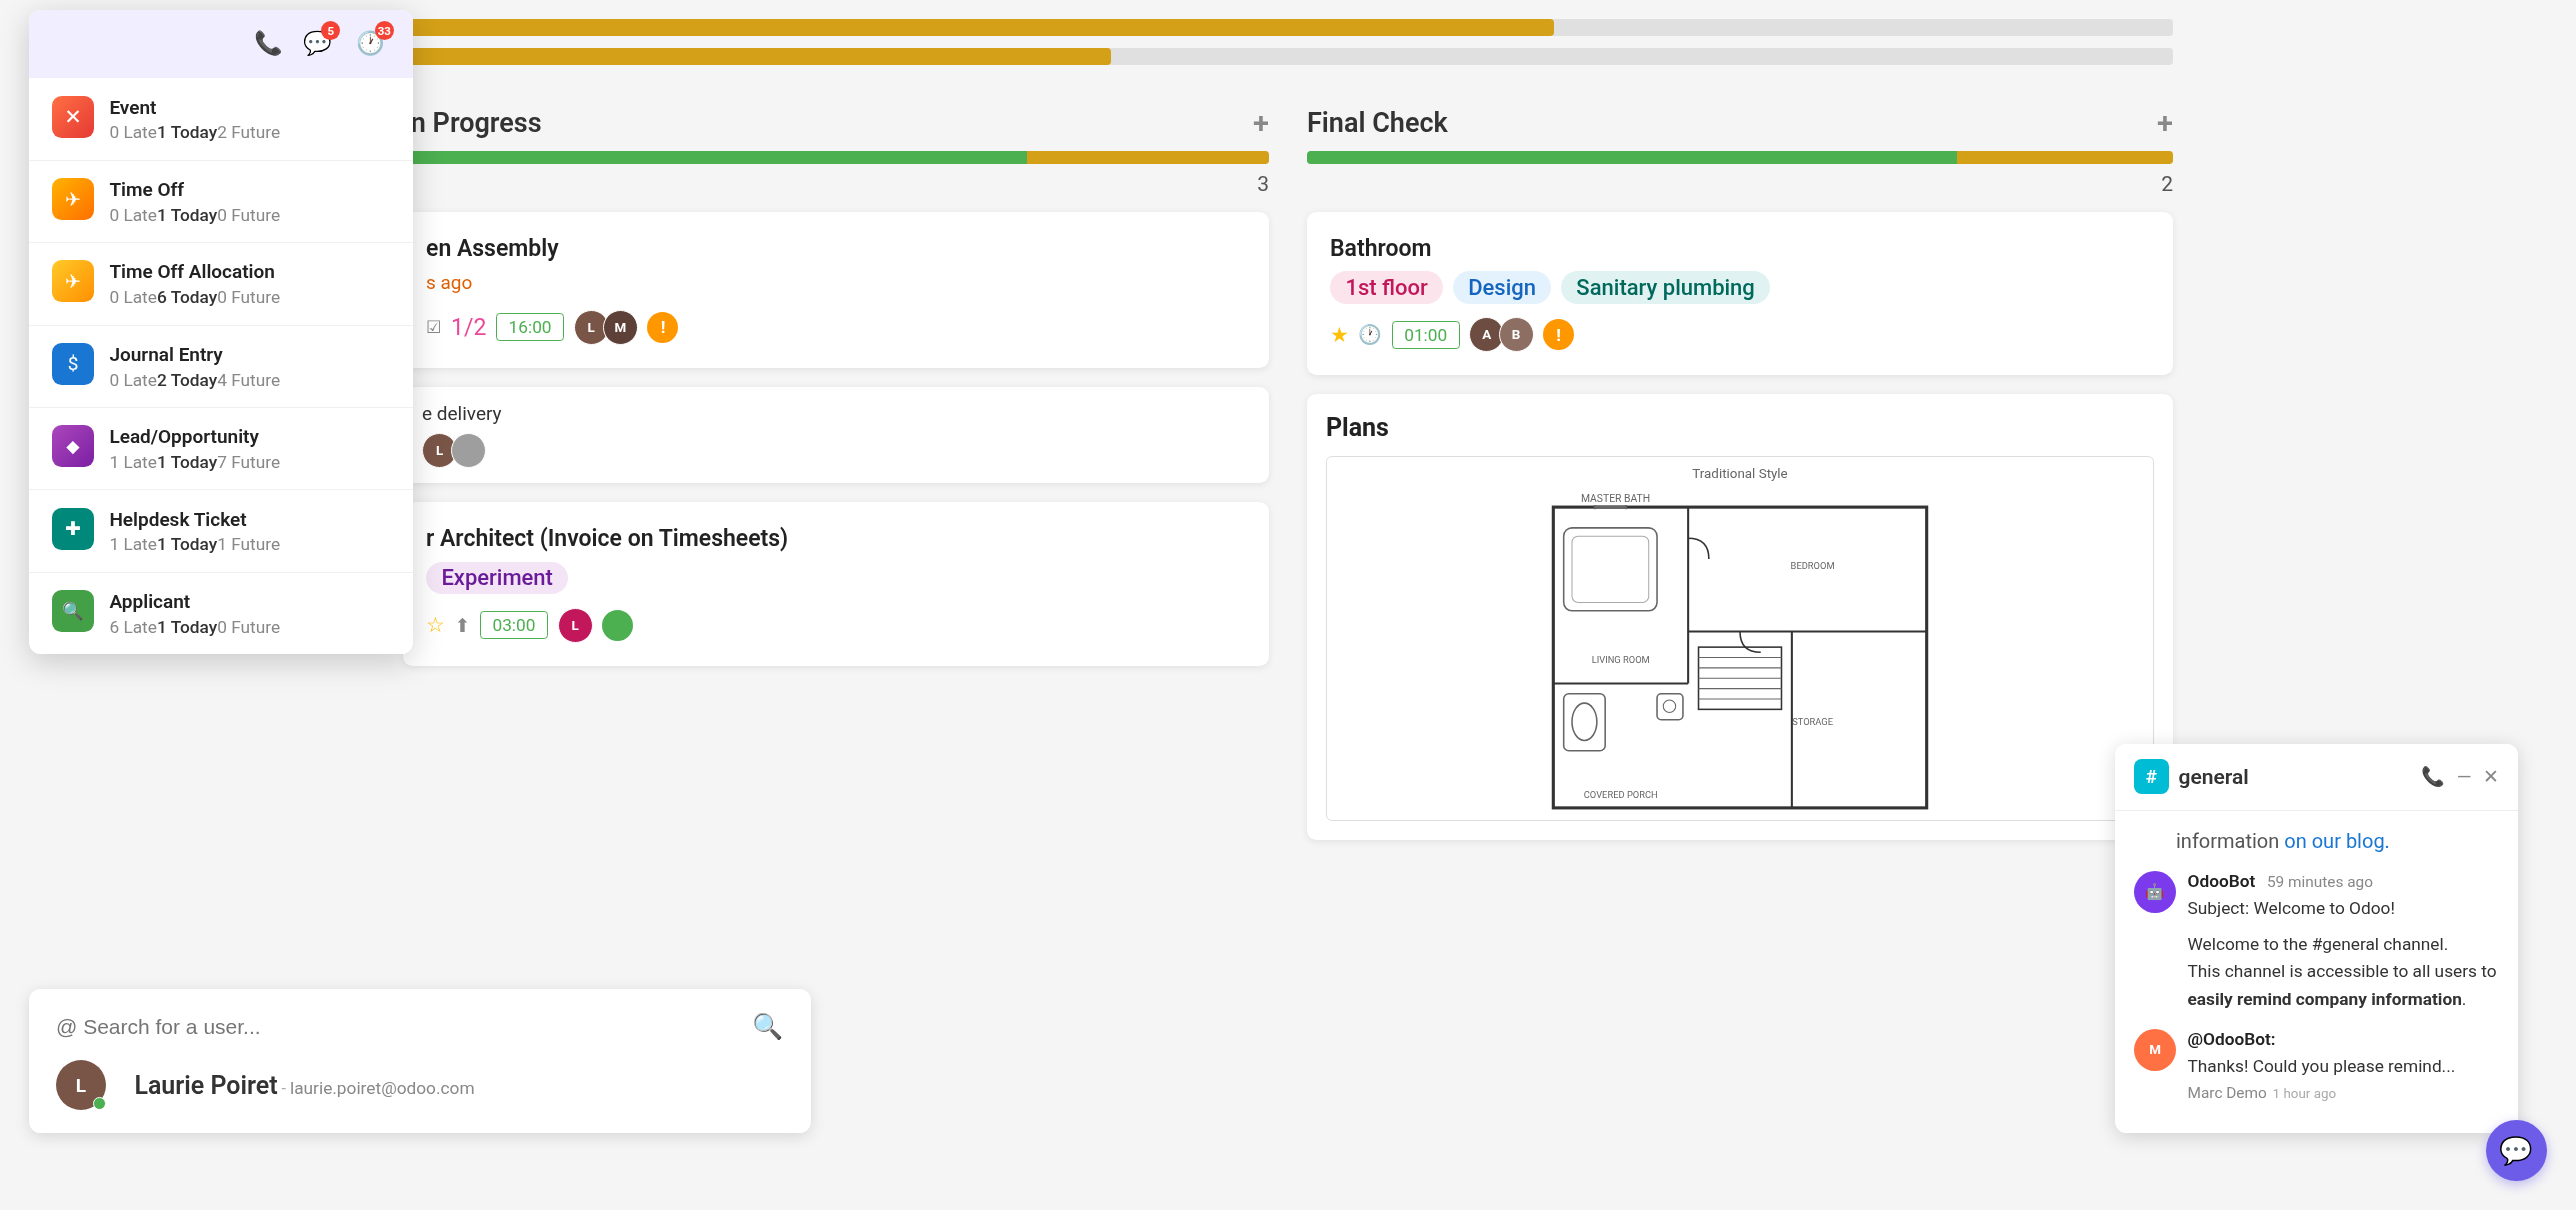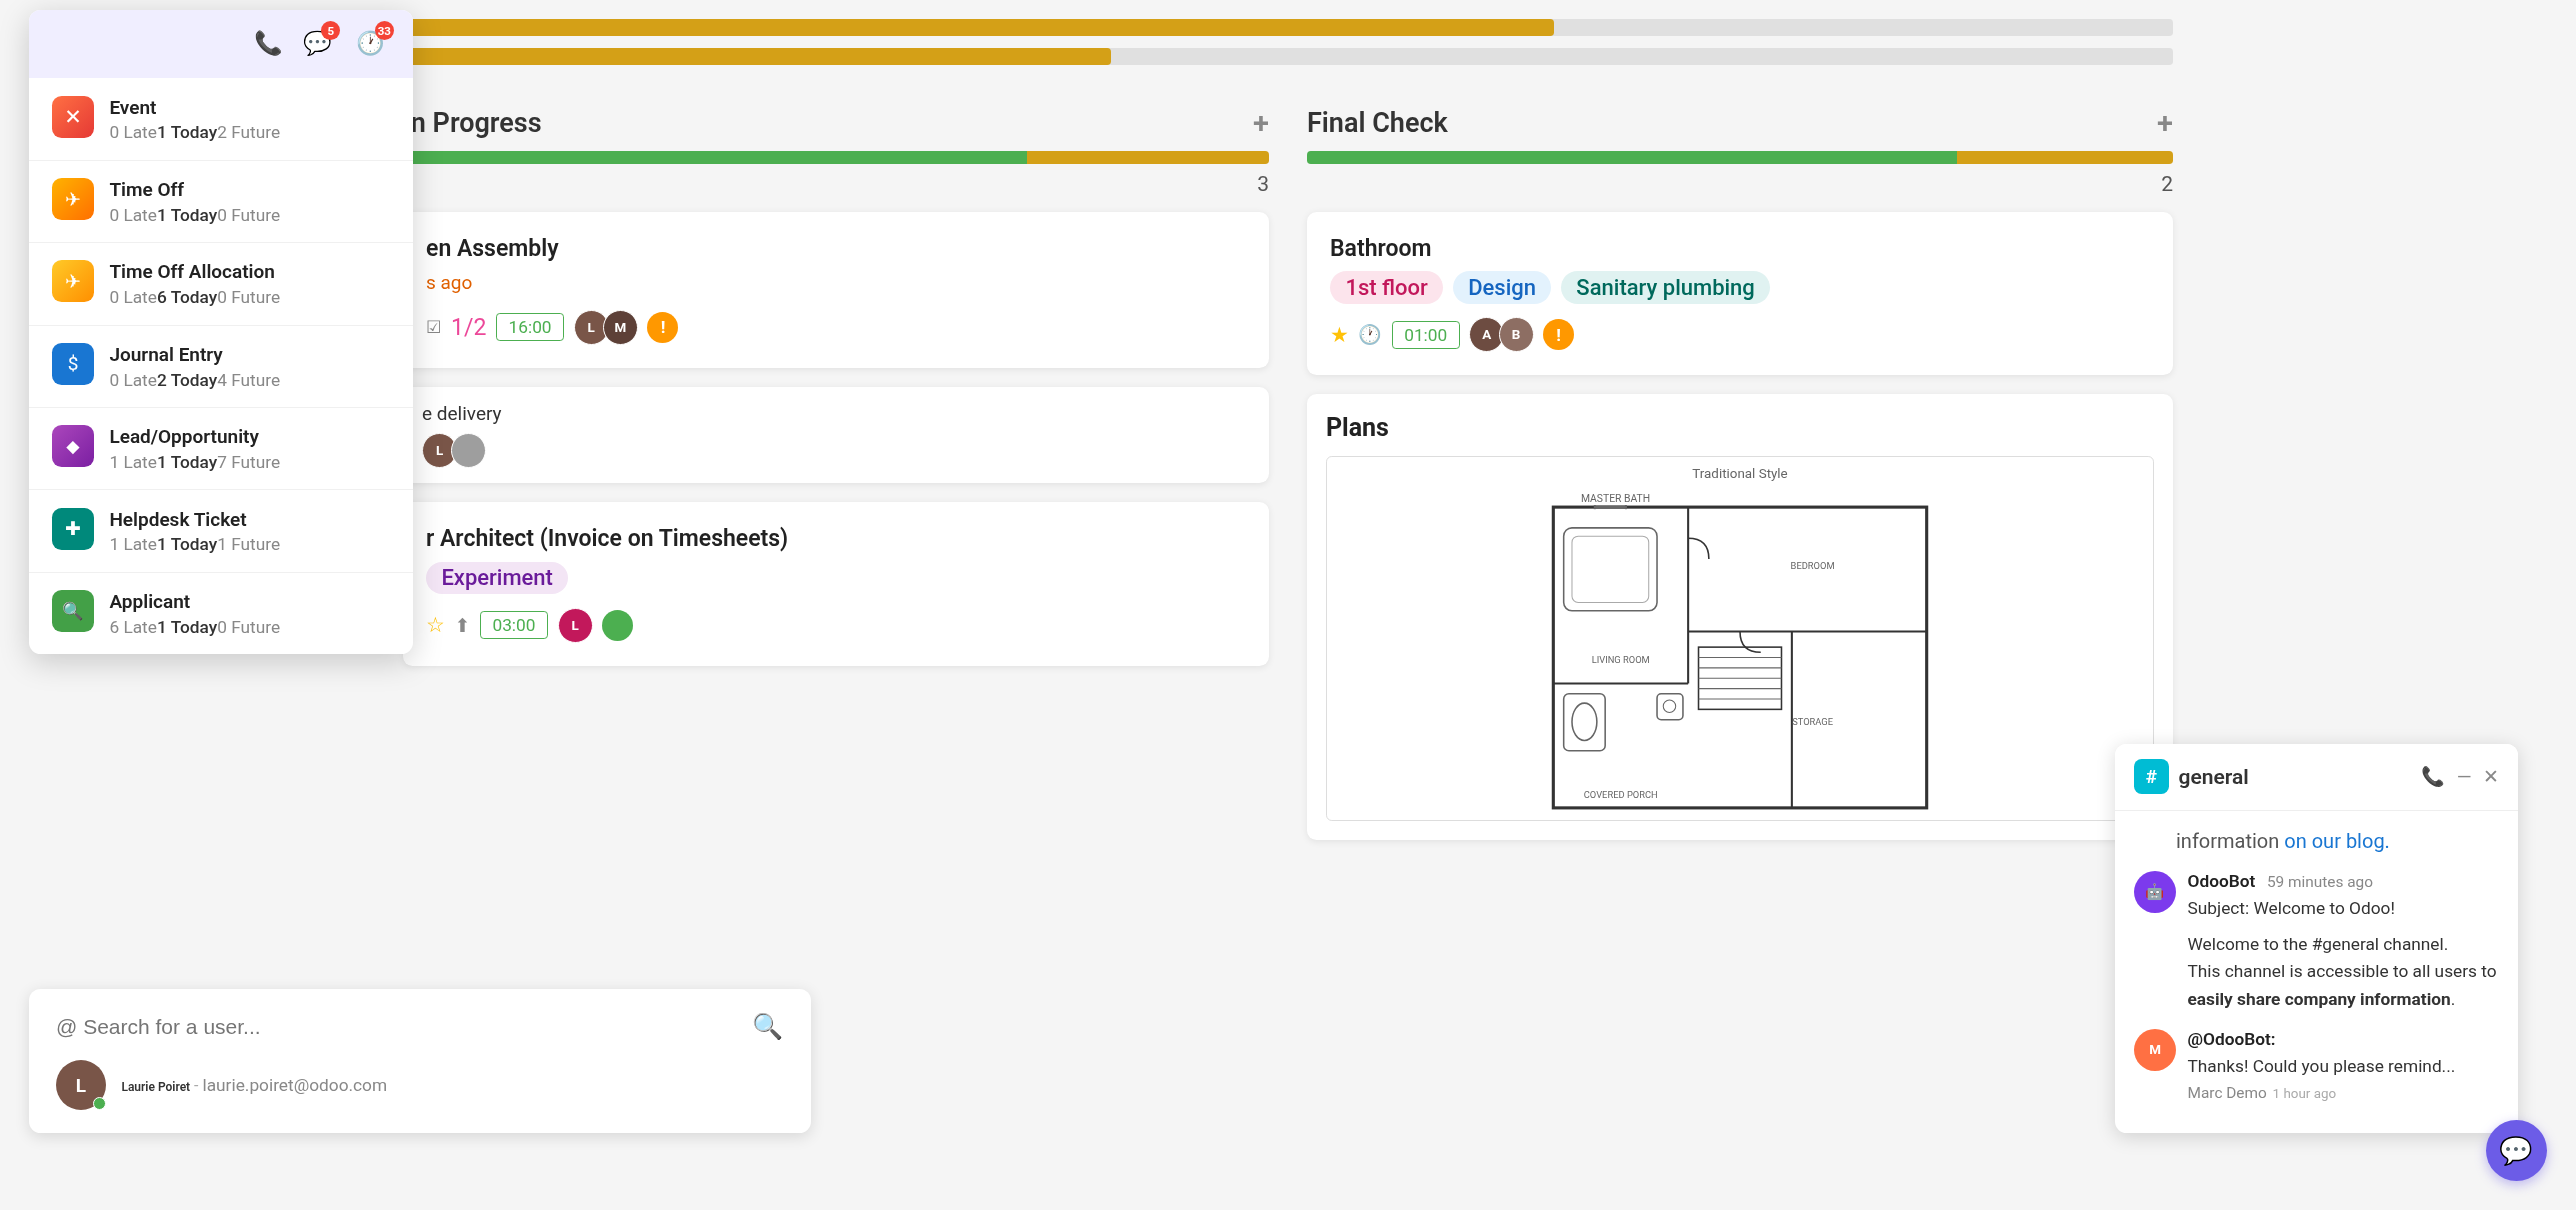--- a/index.html
+++ b/index.html
@@ -411,23 +411,24 @@
       position: absolute;
       bottom: 0;
       right: 0;
     }
 
     .user-avatar-wrapper {
       position: relative;
     }
 
     .user-name {
-      font-size: 12px;
+      font-size: 25px;
       font-weight: 600;
       color: #333;
+      margin-left: 13px;
     }
 
     .user-email {
       font-size: 17.3px;
       color: #888;
     }
 
     
     .chat-bubble {
       position: absolute;
@@ -727,21 +728,21 @@
 
     <div class="message-item">
       <div class="bot-avatar" style="background:#7c3aed;">🤖</div>
       <div class="message-content-area">
         <span class="message-sender">OdooBot</span>
         <span class="message-time">59 minutes ago</span>
         <div class="message-body">
           <div style="margin-bottom:7.7px;">Subject: Welcome to Odoo!</div>
           <div>Welcome to the #general channel.</div>
           <div>
-            <span>This channel is accessible to all users to</span> <strong>easily share company information</strong>.
+            <span>This channel is accessible to all users to</span> <strong>easily remind company information</strong>.
           </div>
         </div>
       </div>
     </div>
 
     <div class="message-item">
       <div class="bot-avatar" style="background:#ff7043; font-size:13.4px;">M</div>
       <div class="message-content-area">
         <span class="message-sender">@OdooBot:</span>
         <div class="message-body">

